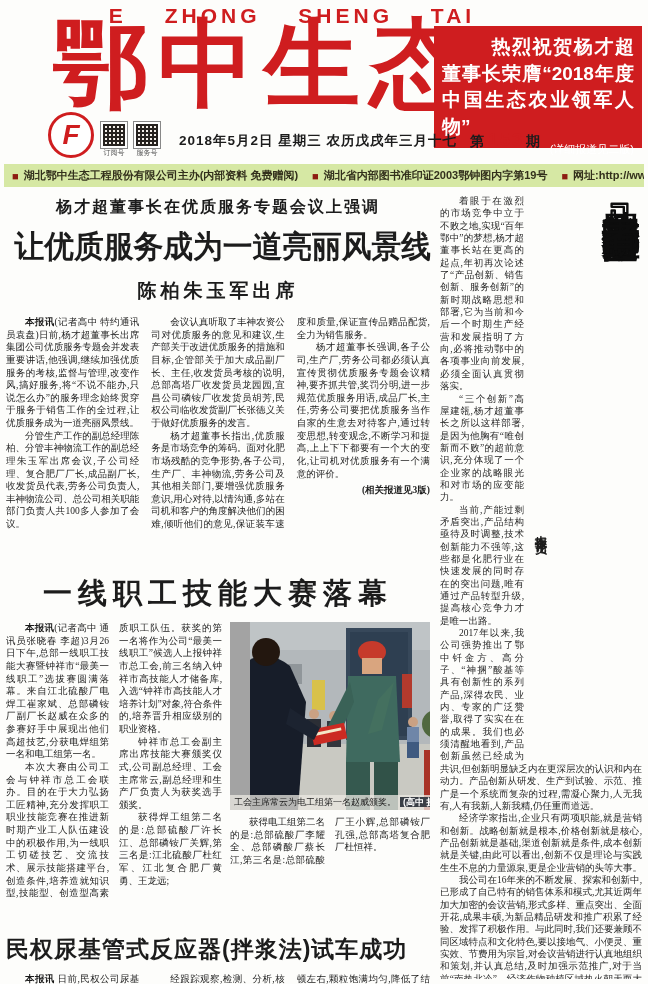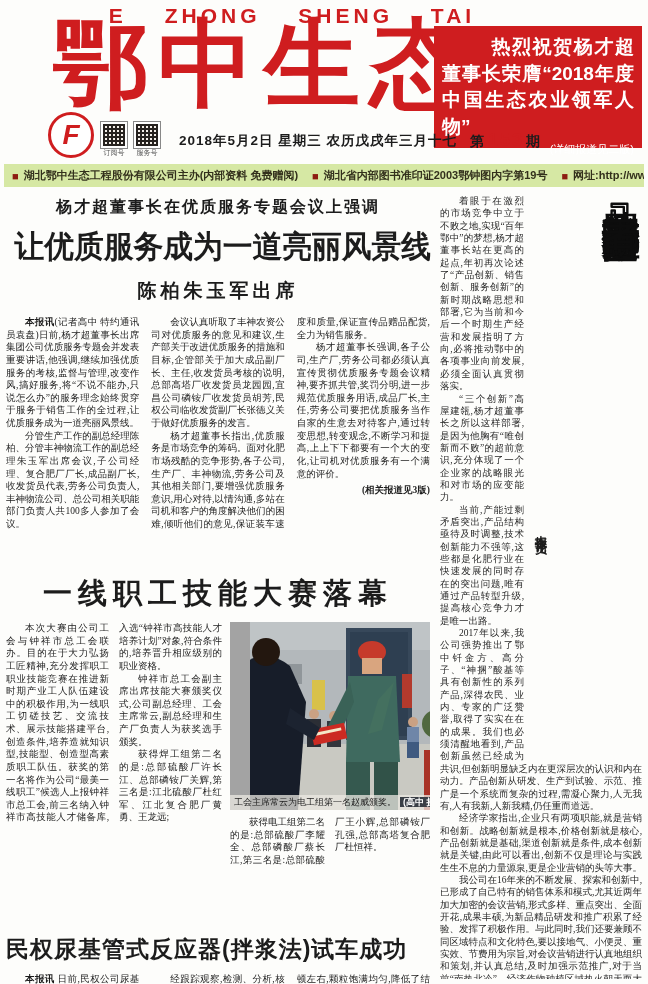--- a/index.html
+++ b/index.html
@@ -164,20 +164,21 @@
           <p>杨才超董事长指出,优质服务是市场竞争的筹码。面对化肥市场残酷的竞争形势,各子公司,生产厂、丰神物流,劳务公司及其他相关部门,要增强优质服务意识,用心对待,以情沟通,多站在司机和客户的角度解决他们的困难,倾听他们的意见,保证装车速度和质量,保证宣传品赠品配货,全力为销售服务。</p>
           <p>杨才超董事长强调,各子公司,生产厂,劳务公司都必须认真宣传贯彻优质服务专题会议精神,要齐抓共管,奖罚分明,进一步规范优质服务用语,成品厂长,主任,劳务公司要把优质服务当作自家的生意去对待客户,通过转变思想,转变观念,不断学习和提高,上上下下都要有一个大的变化,让司机对优质服务有一个满意的评价。</p>
           <p class="related">(相关报道见3版)</p>
         </div>
       </article>
 
       <article>
         <h2 class="headline2">一线职工技能大赛落幕</h2>
         <div class="a2body">
           <div class="a2text">
+            <p><b class="lead">本报讯</b><span>(记者高中 通讯员张晓春 李超)3月26日下午,总部一线职工技能大赛暨钟祥市“最美一线职工”选拔赛圆满落幕。来自江北硫酸厂电焊工崔家斌、总部磷铵厂副厂长赵威在众多的参赛好手中展现出他们高超技艺,分获电焊组第一名和电工组第一名。</span></p>
             <p>本次大赛由公司工会与钟祥市总工会联办。目的在于大力弘扬工匠精神,充分发挥职工职业技能竞赛在推进新时期产业工人队伍建设中的积极作用,为一线职工切磋技艺、交流技术、展示技能搭建平台,创造条件,培养造就知识型,技能型、创造型高素质职工队伍。获奖的第一名将作为公司“最美一线职工”候选人上报钟祥市总工会,前三名纳入钟祥市高技能人才储备库,入选“钟祥市高技能人才培养计划”对象,符合条件的,培养晋升相应级别的职业资格。</p>
             <p>钟祥市总工会副主席出席技能大赛颁奖仪式,公司副总经理、工会主席常云,副总经理和生产厂负责人为获奖选手颁奖。</p>
             <p>获得焊工组第二名的是:总部硫酸厂许长江、总部磷铵厂关辉,第三名是:江北硫酸厂杜红军、江北复合肥厂黄勇、王龙远;</p>
           </div>
           <div class="a2right">
             <figure class="photo">
               <svg width="200" height="188" viewBox="0 0 200 188">
                 <rect x="0" y="0" width="200" height="122" fill="#b3b8bb"></rect>
                 <rect x="0" y="0" width="200" height="28" fill="#bfc4c6"></rect>
                 <rect x="96" y="6" width="66" height="112" fill="#37485a"></rect>

